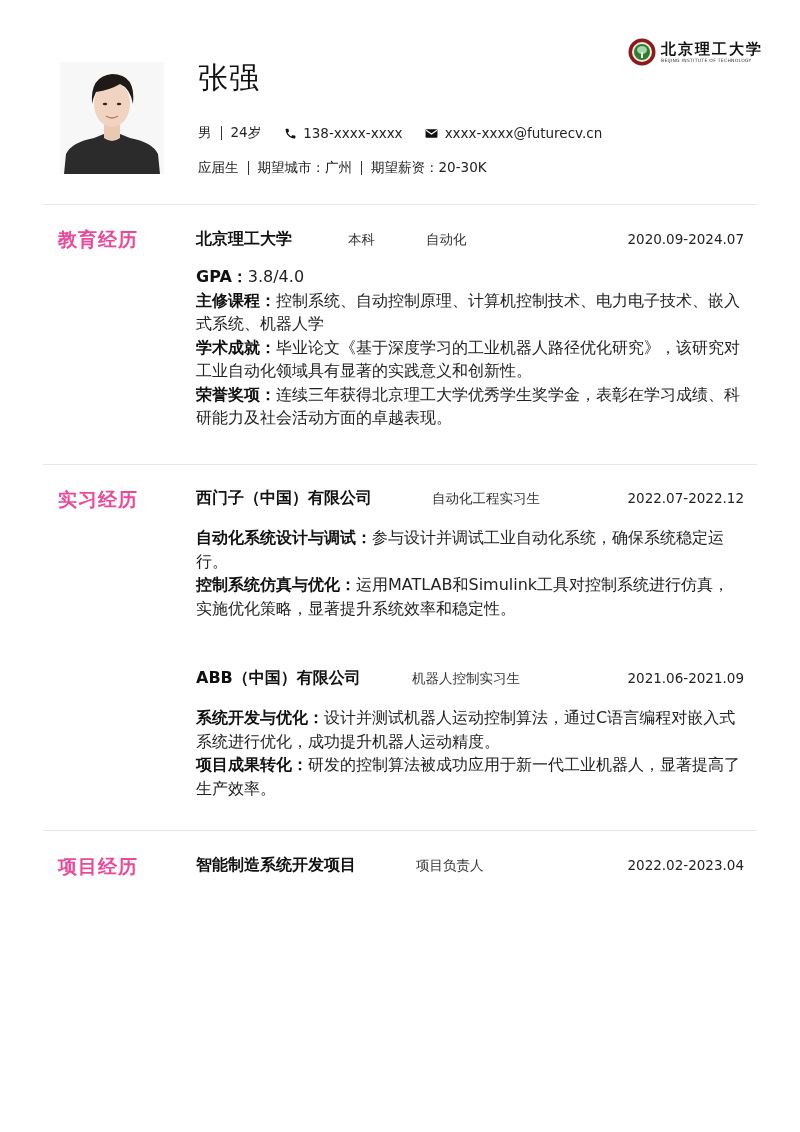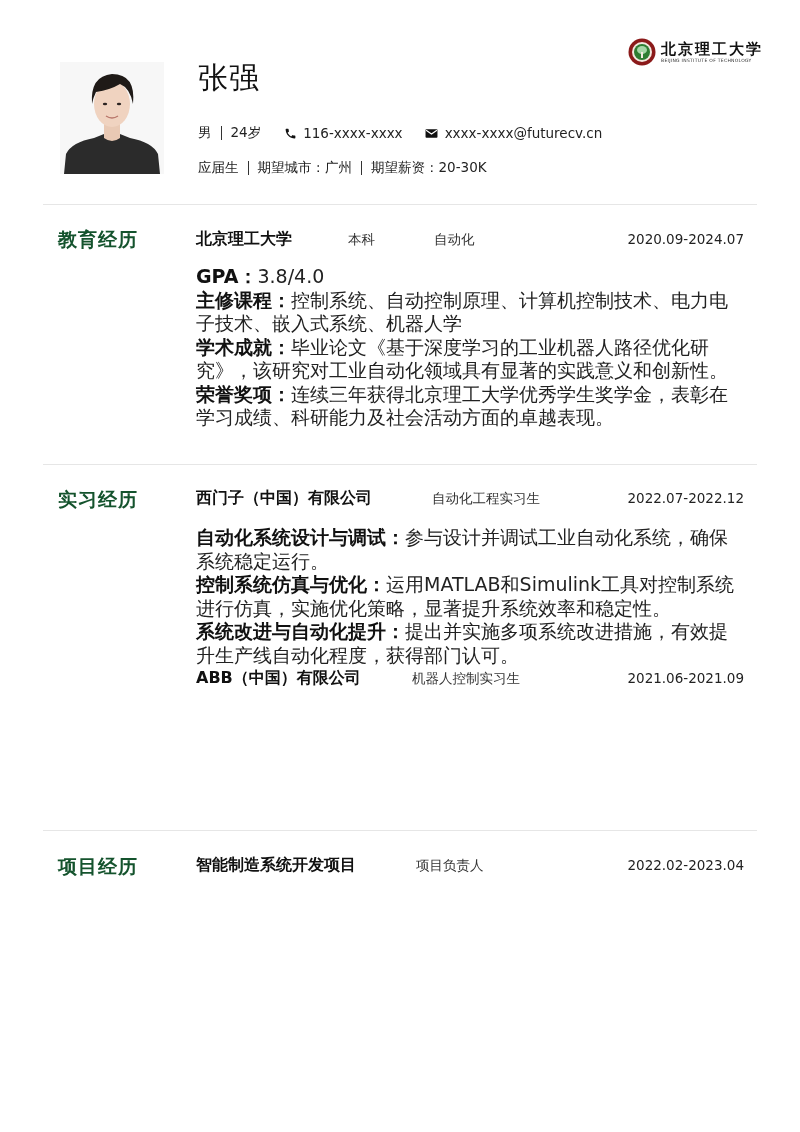--- a/index.html
+++ b/index.html
@@ -17,26 +17,26 @@
   .gap { display:inline-block; width:22px; }
   .ico { display:inline-flex; width:14px; height:14px; margin-right:6px; align-items:center; justify-content:center; }
   .logo { position:absolute; left:628px; top:38px; display:flex; align-items:center; }
   .logo-text { margin-left:5px; display:flex; flex-direction:column; }
   .logo-cn { font-family:"DejaVu Serif",serif; font-size:15px; font-weight:bold; letter-spacing:2px; color:#111; line-height:17px; }
   .logo-en { font-size:4.5px; color:#333; letter-spacing:0.3px; line-height:6px; }
 
   .divider { position:absolute; left:43px; width:714px; height:1px; background:#e6e6e6; }
 
   
-  .sec-title { position:absolute; left:58px; font-size:19px; font-weight:bold; color:#14532d; letter-spacing:1px; }
+  .sec-title { position:absolute; left:58px; font-size:19px; font-weight:bold; color:#ec4899; letter-spacing:1px; }
   .entry-head { position:absolute; left:196px; width:548px; height:24px; }
   .entry-org { position:absolute; left:0; top:0; font-size:16px; font-weight:bold; color:#111; white-space:nowrap; }
   .entry-sub { position:absolute; top:2px; font-size:13.5px; color:#333; white-space:nowrap;text-align:center; }
   .entry-date { position:absolute; right:0; top:2px; font-size:13.5px; color:#222; white-space:nowrap; }
-  .body { position:absolute; left:196px; width:548px; font-size:19px; line-height:23.5px; color:#222; }
+  .body { position:absolute; left:196px; width:548px; font-size:16px; line-height:23.5px; color:#222; }
   .body p { margin:0; }
   .body b { color:#111; }
 </style>
 </head>
 <body>
 
 <div class="page">
 
   <div class="photo">
     <svg width="104" height="112" viewBox="0 0 104 112">
@@ -56,21 +56,21 @@
   <div class="info-row r1">
     <span>男</span>
     <span class="sep"></span>
     <span>24岁</span>
     <span class="gap"></span>
     <span class="ico">
       <svg width="13" height="13" viewBox="0 0 24 24">
           <path fill="#111" d="M6.6 10.8c1.4 2.8 3.8 5.1 6.6 6.6l2.2-2.2c.3-.3.7-.4 1-.2 1.1.4 2.3.6 3.6.6.6 0 1 .4 1 1V20c0 .6-.4 1-1 1C10.6 21 3 13.4 3 4c0-.6.4-1 1-1h3.5c.6 0 1 .4 1 1 0 1.3.2 2.5.6 3.6.1.3 0 .7-.2 1L6.6 10.8z"></path>
         </svg>
     </span>
-    <span>116-xxxx-xxxx</span>
+    <span>138-xxxx-xxxx</span>
     <span class="gap"></span>
     <span class="ico">
       <svg width="13" height="11" viewBox="0 0 24 20">
           <rect x="1" y="2" width="22" height="16" rx="1.5" fill="#111"></rect>
           <path d="M2 4 L12 11 L22 4" stroke="#fff" stroke-width="2" fill="none"></path>
         </svg>
     </span>
     <span>xxxx-xxxx@futurecv.cn</span>
   </div>
 
@@ -95,48 +95,51 @@
       <span class="logo-en">BEIJING INSTITUTE OF TECHNOLOGY</span>
     </div>
   </div>
 
   <div class="divider" style="top:204px"></div>
 
   <div class="sec-title" style="top:227px">教育经历</div>
   <div class="entry-head" style="top:229px">
     <span class="entry-org">北京理工大学</span>
     <span class="entry-sub" style="left:152px">本科</span>
-    <span class="entry-sub" style="left:238px">自动化</span>
+    <span class="entry-sub" style="left:230px">自动化</span>
     <span class="entry-date">2020.09-2024.07</span>
   </div>
   <div class="body" style="top:265px">
     <p><b>GPA：</b><span>3.8/4.0</span></p>
     <p><b>主修课程：</b><span>控制系统、自动控制原理、计算机控制技术、电力电子技术、嵌入式系统、机器人学</span></p>
     <p><b>学术成就：</b><span>毕业论文《基于深度学习的工业机器人路径优化研究》，该研究对工业自动化领域具有显著的实践意义和创新性。</span></p>
     <p><b>荣誉奖项：</b><span>连续三年获得北京理工大学优秀学生奖学金，表彰在学习成绩、科研能力及社会活动方面的卓越表现。</span></p>
   </div>
 
   <div class="divider" style="top:464px"></div>
 
   <div class="sec-title" style="top:487px">实习经历</div>
   <div class="entry-head" style="top:488px">
     <span class="entry-org">西门子（中国）有限公司</span>
     <span class="entry-sub" style="left:236px">自动化工程实习生</span>
     <span class="entry-date">2022.07-2022.12</span>
   </div>
   <div class="body" style="top:526px">
     <p><b>自动化系统设计与调试：</b><span>参与设计并调试工业自动化系统，确保系统稳定运行。</span></p>
     <p><b>控制系统仿真与优化：</b><span>运用MATLAB和Simulink工具对控制系统进行仿真，实施优化策略，显著提升系统效率和稳定性。</span></p>
-    <p><b>系统改进与自动化提升：</b><span>提出并实施多项系统改进措施，有效提升生产线自动化程度，获得部门认可。</span></p>
   </div>
 
   <div class="entry-head" style="top:668px">
     <span class="entry-org">ABB（中国）有限公司</span>
     <span class="entry-sub" style="left:216px">机器人控制实习生</span>
     <span class="entry-date">2021.06-2021.09</span>
+  </div>
+  <div class="body" style="top:706px">
+    <p><b>系统开发与优化：</b><span>设计并测试机器人运动控制算法，通过C语言编程对嵌入式系统进行优化，成功提升机器人运动精度。</span></p>
+    <p><b>项目成果转化：</b><span>研发的控制算法被成功应用于新一代工业机器人，显著提高了生产效率。</span></p>
   </div>
 
   <div class="divider" style="top:830px"></div>
 
   <div class="sec-title" style="top:854px">项目经历</div>
   <div class="entry-head" style="top:855px">
     <span class="entry-org">智能制造系统开发项目</span>
     <span class="entry-sub" style="left:220px">项目负责人</span>
     <span class="entry-date">2022.02-2023.04</span>
   </div>

